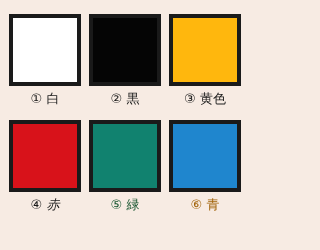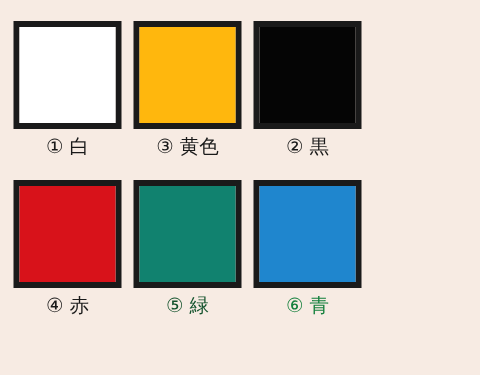--- a/index.html
+++ b/index.html
@@ -68,52 +68,52 @@
 
     <div class="swatch-cell">
       <div class="swatch-frame" style="border-color: rgb(26, 26, 26);">
         <div class="swatch-fill" style="background: rgb(255, 255, 255);"></div>
       </div>
       <div class="swatch-label" style="color: rgb(26, 26, 26);">① 白</div>
     </div>
 
     <div class="swatch-cell">
       <div class="swatch-frame" style="border-color: rgb(26, 26, 26);">
-        <div class="swatch-fill" style="background: rgb(255, 183, 13);"></div>
+        <div class="swatch-fill" style="background: rgb(5, 5, 5);"></div>
       </div>
-      <div class="swatch-label" style="color: rgb(26, 26, 26);">③ 黄色</div>
+      <div class="swatch-label" style="color: rgb(26, 26, 26);">② 黒</div>
     </div>
 
     <div class="swatch-cell">
       <div class="swatch-frame" style="border-color: rgb(26, 26, 26);">
-        <div class="swatch-fill" style="background: rgb(5, 5, 5);"></div>
+        <div class="swatch-fill" style="background: rgb(255, 183, 13);"></div>
       </div>
-      <div class="swatch-label" style="color: rgb(26, 26, 26);">② 黒</div>
+      <div class="swatch-label" style="color: rgb(26, 26, 26);">③ 黄色</div>
     </div>
 
   </div>
 
   <div class="swatch-row row-2">
 
     <div class="swatch-cell">
       <div class="swatch-frame" style="border-color: rgb(26, 26, 26);">
         <div class="swatch-fill" style="background: rgb(216, 18, 26);"></div>
       </div>
-      <div class="swatch-label" style="color: rgb(26, 26, 26);">④ 赤</div>
+      <div class="swatch-label" style="color: rgb(26, 26, 26); font-style: italic;">④ 赤</div>
     </div>
 
     <div class="swatch-cell">
       <div class="swatch-frame" style="border-color: rgb(26, 26, 26);">
         <div class="swatch-fill" style="background: rgb(17, 130, 111);"></div>
       </div>
       <div class="swatch-label" style="color: #14532d;">⑤ 緑</div>
     </div>
 
     <div class="swatch-cell">
       <div class="swatch-frame" style="border-color: rgb(26, 26, 26);">
         <div class="swatch-fill" style="background: rgb(31, 134, 206);"></div>
       </div>
-      <div class="swatch-label" style="color: #15803d;">⑥ 青</div>
+      <div class="swatch-label" style="color: #a16207;">⑥ 青</div>
     </div>
 
   </div>
 
 </div>
 
 </body></html>

